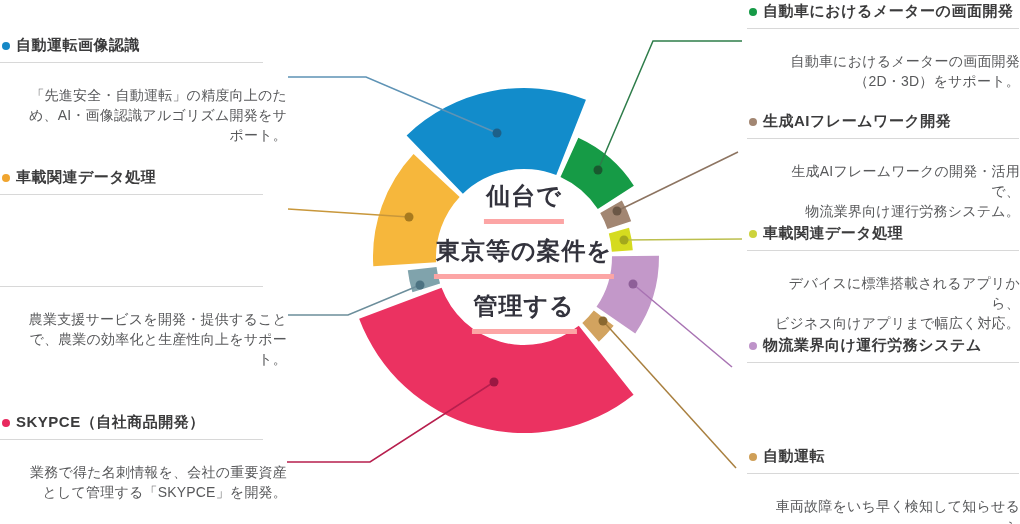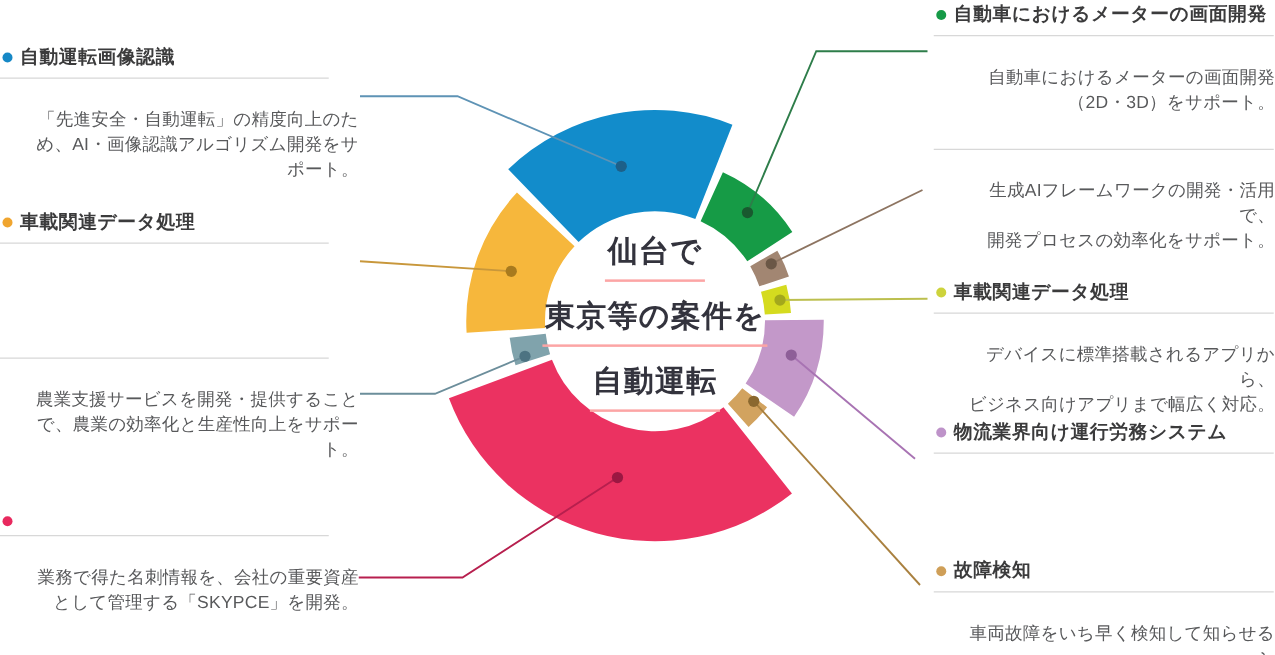--- a/index.html
+++ b/index.html
@@ -8,21 +8,21 @@
     font-family:"Liberation Sans","DejaVu Sans",sans-serif;
   }
   #donut-svg{position:absolute;left:0;top:0;}
   .center-label{
     position:absolute;left:524px;top:257px;transform:translate(-50%,-50%);
     text-align:center;z-index:5;
   }
   .center-line{
     display:block;width:fit-content;margin:0 auto;
     font-size:24px;font-weight:bold;color:#33333D;letter-spacing:1px;
-    padding:0 2px 7px;border-bottom:2px solid #fca5a5;
+    padding:0 2px 7px;border-bottom:5px solid #fca5a5;
   }
   .center-line + .center-line{margin-top:11px;}
   .item{position:absolute;z-index:4;}
   .left-item{left:0;width:287px;}
   .right-item{left:747px;width:273px;}
   .item-title-row{display:flex;align-items:center;}
   .bullet{width:8px;height:8px;border-radius:50%;flex:0 0 8px;margin:0 6px 0 2px;}
   .item-title{font-size:15px;font-weight:bold;color:#3B3B3C;letter-spacing:0.5px;white-space:nowrap;}
   .divider{height:0;border-top:1px solid #D8D8D8;margin-top:7px;}
   .left-item .divider{width:263px;}
@@ -62,21 +62,21 @@
     <circle cx="633" cy="284" r="4.5" fill="#8E5F98"></circle>
     <circle cx="603" cy="321" r="4.5" fill="#8A682F"></circle>
     <circle cx="494" cy="382" r="4.5" fill="#9B1742"></circle>
     <circle cx="420" cy="285" r="4.5" fill="#4D7382"></circle>
     <circle cx="409" cy="217" r="4.5" fill="#A87A1E"></circle>
   </svg>
 
 <div class="center-label">
   <span class="center-line">仙台で</span>
   <span class="center-line">東京等の案件を</span>
-  <span class="center-line">自動運転</span>
+  <span class="center-line">管理する</span>
 </div>
 
 <div class="item left-item" style="top:36px">
   <div class="item-title-row">
     <span class="bullet" style="background-color: rgb(22, 136, 198);"></span>
     <span class="item-title">自動運転画像認識</span>
   </div>
   <div class="divider"></div>
   <div class="item-desc">「先進安全・自動運転」の精度向上のた
 め、AI・画像認識アルゴリズム開発をサ
@@ -91,57 +91,62 @@
 </div>
 <div class="item left-item" style="top:279px">
   <div class="divider"></div>
   <div class="item-desc">農業支援サービスを開発・提供すること
 で、農業の効率化と生産性向上をサポー
 ト。</div>
 </div>
 <div class="item left-item" style="top:413px">
   <div class="item-title-row">
     <span class="bullet" style="background-color: rgb(232, 41, 94);"></span>
+    <span class="item-title">SKYPCE（自社商品開発）</span>
   </div>
   <div class="divider"></div>
   <div class="item-desc">業務で得た名刺情報を、会社の重要資産
 として管理する「SKYPCE」を開発。</div>
 </div>
 
 <div class="item right-item" style="top:2px">
   <div class="item-title-row">
     <span class="bullet" style="background-color: rgb(22, 154, 71);"></span>
     <span class="item-title">自動車におけるメーターの画面開発</span>
   </div>
   <div class="divider"></div>
   <div class="item-desc">自動車におけるメーターの画面開発
 （2D・3D）をサポート。</div>
 </div>
 <div class="item right-item" style="top:112px">
+  <div class="item-title-row">
+    <span class="bullet" style="background-color: rgb(162, 134, 114);"></span>
+    <span class="item-title">生成AIフレームワーク開発</span>
+  </div>
   <div class="divider"></div>
   <div class="item-desc">生成AIフレームワークの開発・活用で、
-開発プロセスの効率化をサポート。</div>
+物流業界向け運行労務システム。</div>
 </div>
 <div class="item right-item" style="top:224px">
   <div class="item-title-row">
     <span class="bullet" style="background-color: rgb(205, 211, 60);"></span>
     <span class="item-title">車載関連データ処理</span>
   </div>
   <div class="divider"></div>
   <div class="item-desc">デバイスに標準搭載されるアプリから、
 ビジネス向けアプリまで幅広く対応。</div>
 </div>
 <div class="item right-item" style="top:336px">
   <div class="item-title-row">
     <span class="bullet" style="background-color: rgb(190, 147, 201);"></span>
     <span class="item-title">物流業界向け運行労務システム</span>
   </div>
   <div class="divider"></div>
 </div>
 <div class="item right-item" style="top:447px">
   <div class="item-title-row">
     <span class="bullet" style="background-color: rgb(207, 159, 88);"></span>
-    <span class="item-title">故障検知</span>
+    <span class="item-title">自動運転</span>
   </div>
   <div class="divider"></div>
   <div class="item-desc">車両故障をいち早く検知して知らせるシ
 ステムの開発をサポート。</div>
 </div>
 
 </body></html>

